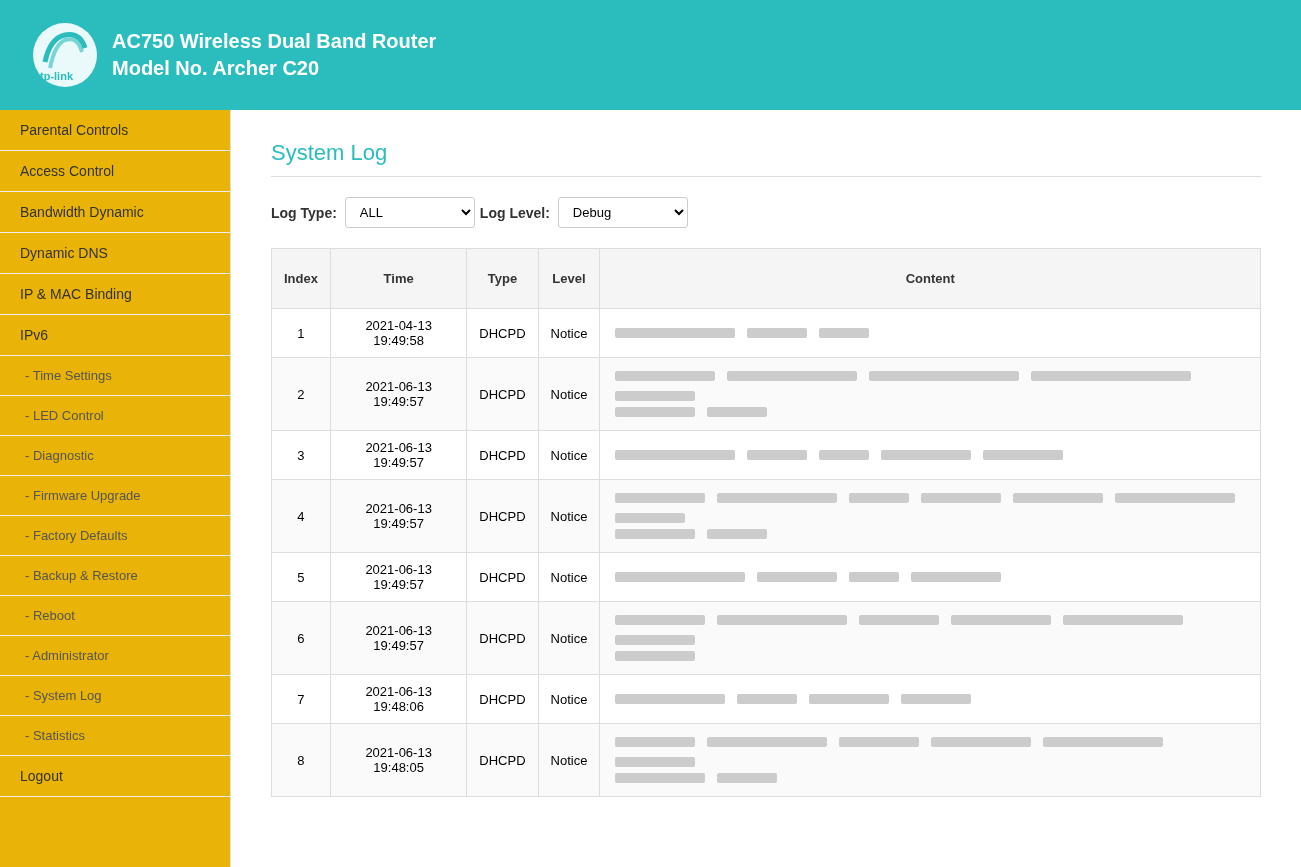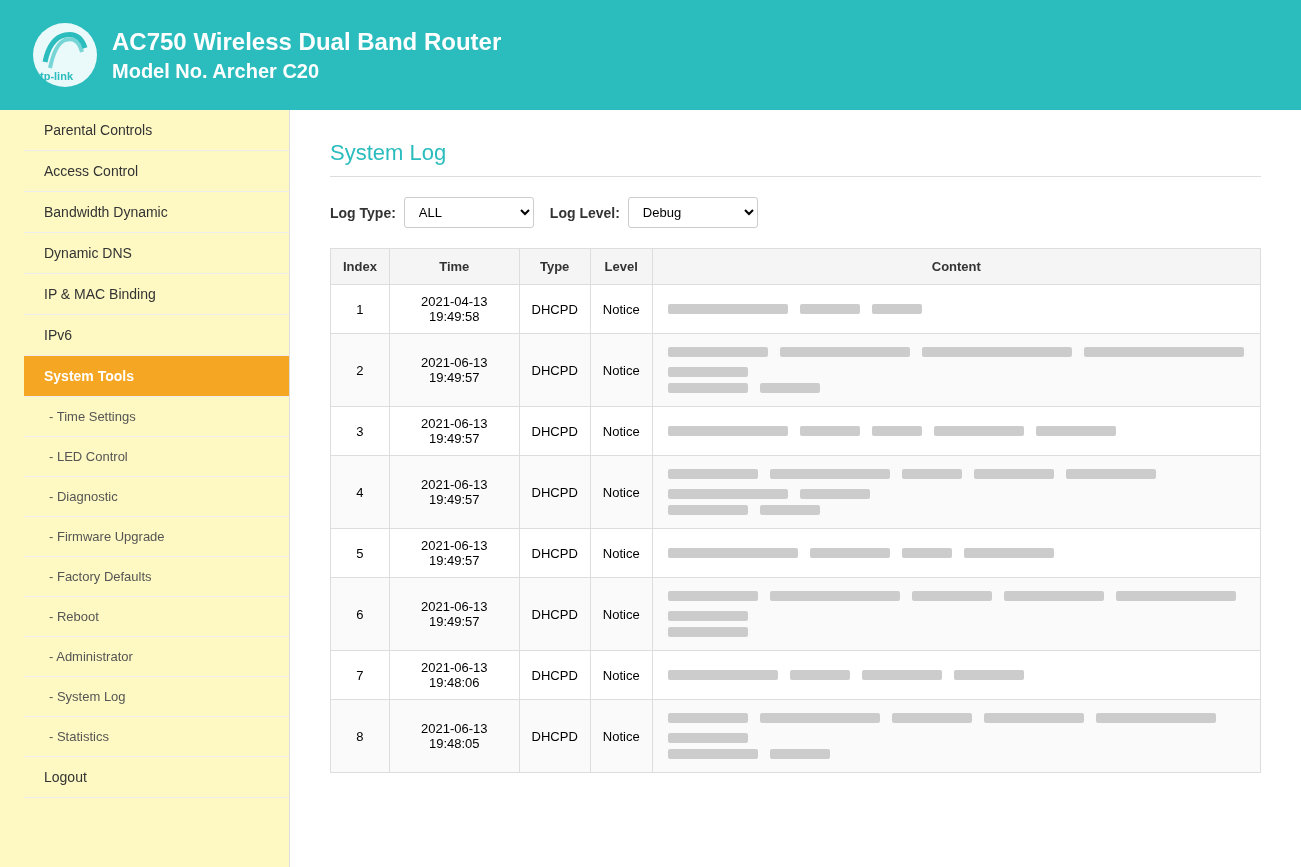--- a/index.html
+++ b/index.html
@@ -20,45 +20,44 @@
       gap: 12px;
     }
     .logo-icon {
       width: 70px;
       height: 70px;
     }
     .header-text {
       color: #fff;
     }
     .header-text h1 {
-      font-size: 24px;
+      font-size: 20px;
       font-weight: bold;
     }
     .header-text p {
       font-size: 20px;
       font-weight: bold;
       margin-top: 4px;
     }
 
     
     .main-layout {
       display: flex;
       flex: 1;
       overflow: hidden;
     }
 
     
     .sidebar {
-      width: 290px;
-      background: #fef9c3;
+      width: 231px;
+      background: #eab308;
       border-right: 1px solid #ddd;
       overflow-y: auto;
       flex-shrink: 0;
       position: relative;
-      padding-left: 24px;
     }
 
     .nav-item {
       padding: 12px 20px;
       cursor: pointer;
       border-bottom: 1px solid #eee;
       color: #333;
       font-size: 14px;
     }
     .nav-item.active {
@@ -86,21 +85,21 @@
       color: #2BBCBE;
       margin-bottom: 20px;
       padding-bottom: 10px;
       border-bottom: 1px solid #ddd;
     }
 
     
     .controls-row {
       display: flex;
       align-items: flex-end;
-      gap: 16px;
+      gap: 5px;
       margin-bottom: 20px;
     }
     .control-group {
       display: flex;
       align-items: center;
       gap: 8px;
     }
     .control-group label {
       font-size: 14px;
       font-weight: bold;
@@ -119,21 +118,21 @@
 
     
     .log-table {
       width: 100%;
       border-collapse: collapse;
       font-size: 13px;
     }
     .log-table th {
       background: #f5f5f5;
       border: 1px solid #ddd;
-      padding: 10px 12px;
+      padding: 22px 12px;
       font-weight: bold;
       color: #333;
     }
     .log-table td {
       border: 1px solid #ddd;
       padding: 9px 12px;
       text-align: center;
       vertical-align: middle;
     }
     .log-table tr:nth-child(even) td { background: #fafafa; }
@@ -182,26 +181,26 @@
 
 <div class="main-layout">
 
   <div class="sidebar">
     <div class="nav-item">Parental Controls</div>
     <div class="nav-item">Access Control</div>
     <div class="nav-item">Bandwidth Dynamic</div>
     <div class="nav-item">Dynamic DNS</div>
     <div class="nav-item">IP &amp; MAC Binding</div>
     <div class="nav-item">IPv6</div>
-    <div class="nav-item active">System Tools</div>
     <div class="nav-item sub">- Time Settings</div>
     <div class="nav-item sub">- LED Control</div>
     <div class="nav-item sub">- Diagnostic</div>
     <div class="nav-item sub">- Firmware Upgrade</div>
     <div class="nav-item sub">- Factory Defaults</div>
+    <div class="nav-item sub">- Backup &amp; Restore</div>
     <div class="nav-item sub">- Reboot</div>
     <div class="nav-item sub">- Administrator</div>
     <div class="nav-item sub">- System Log</div>
     <div class="nav-item sub">- Statistics</div>
     <div class="nav-item">Logout</div>
   </div>
 
   <div class="content">
     <div class="page-title">System Log</div>
 

